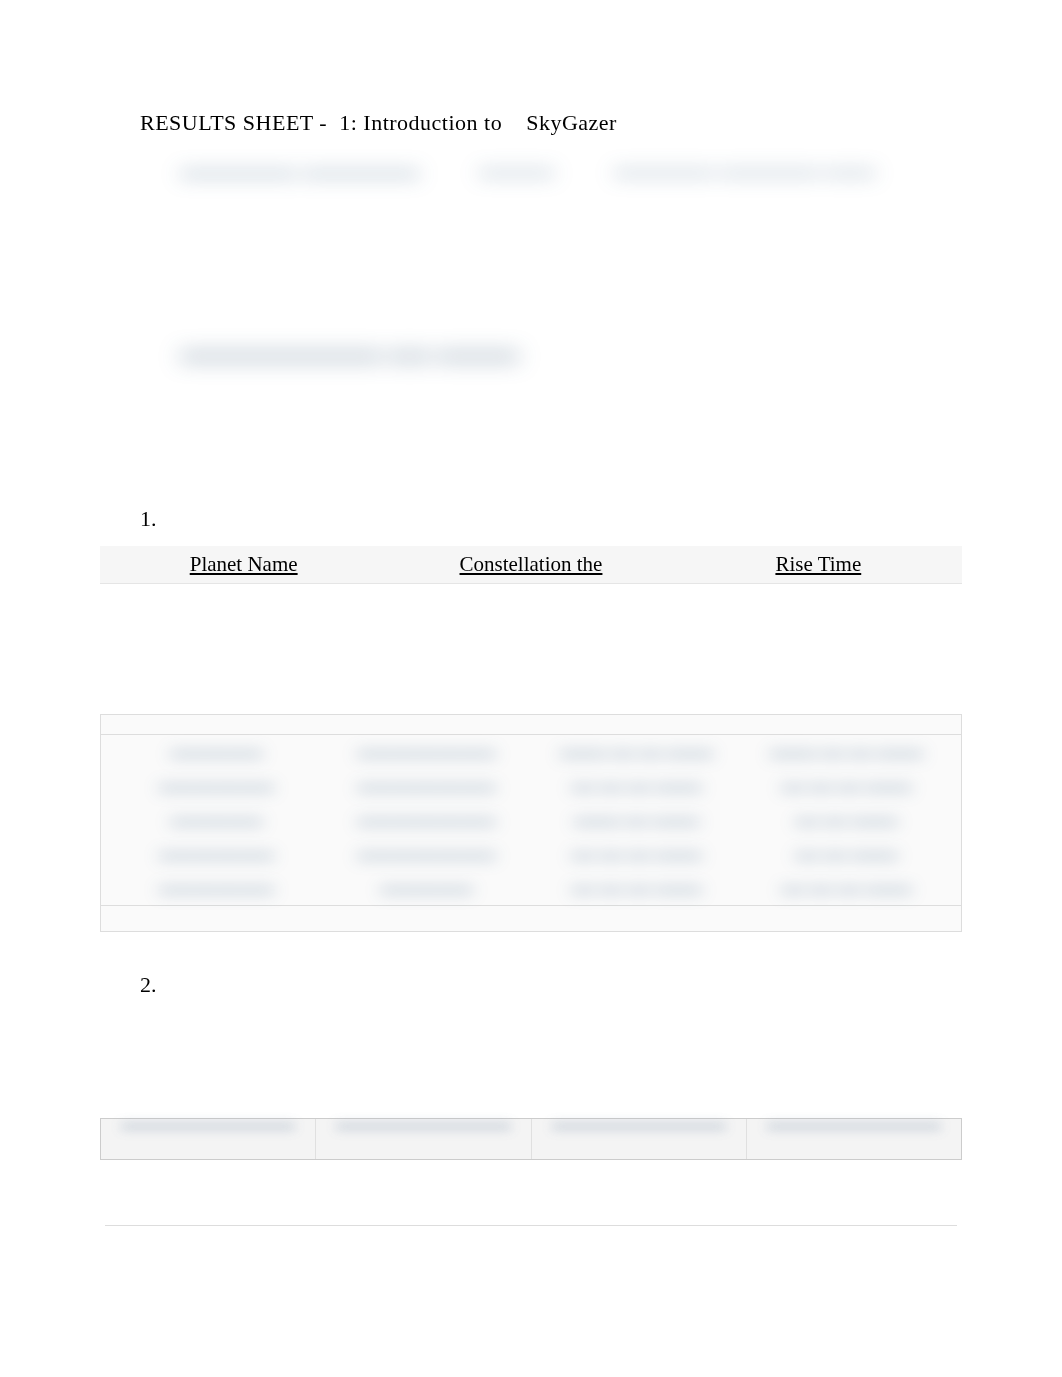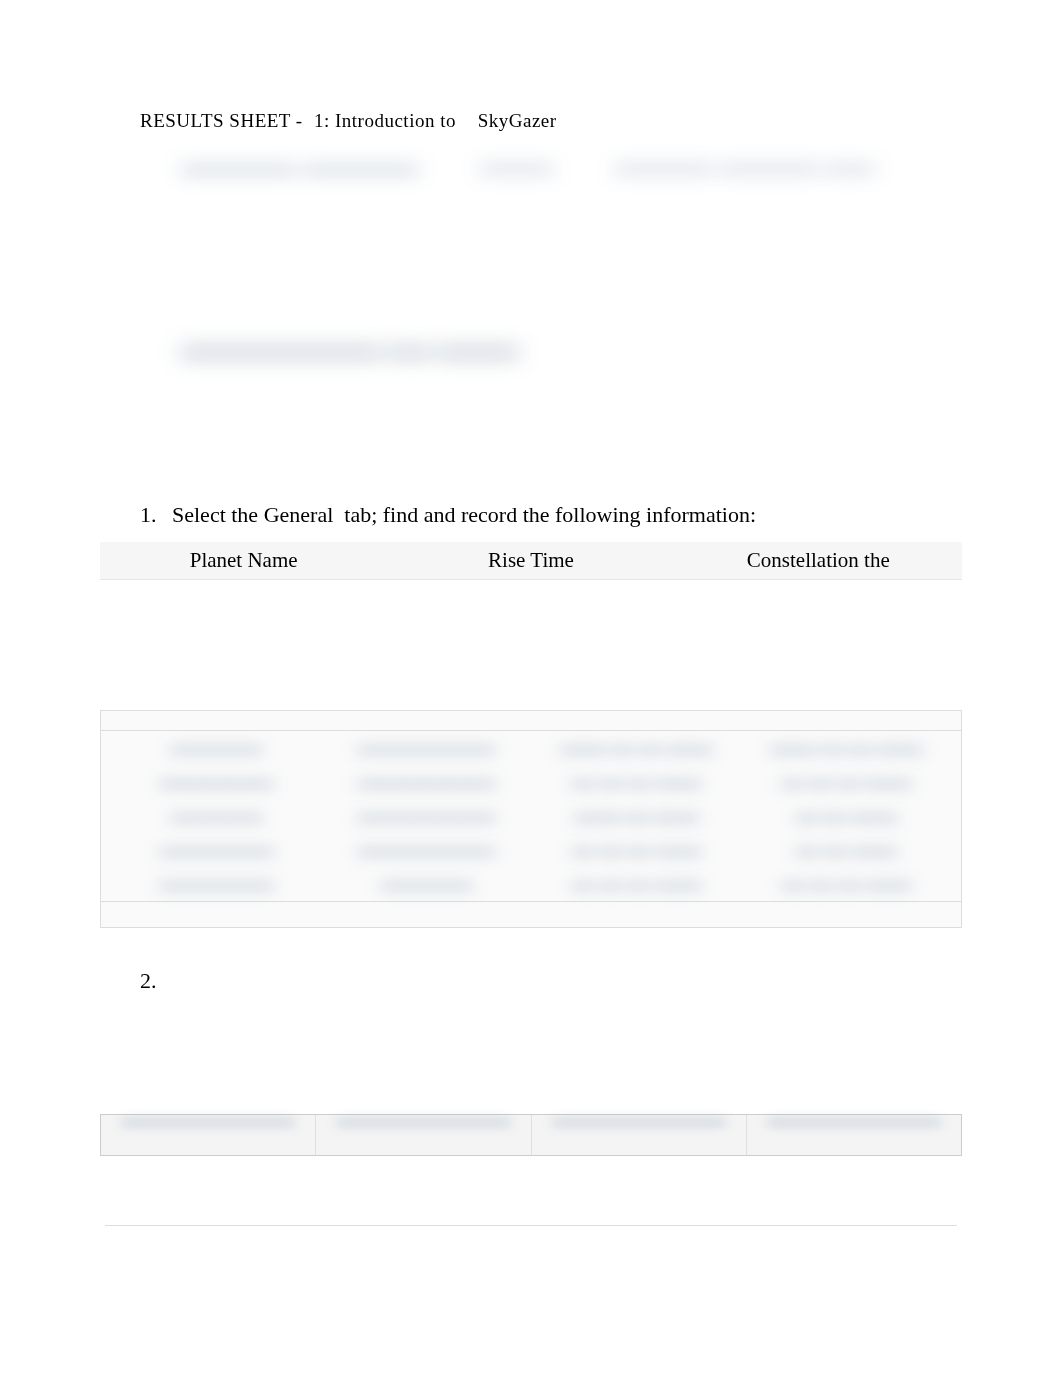--- a/index.html
+++ b/index.html
@@ -16,21 +16,21 @@
       position: relative;
       color: #000;
     }
     
     .page {
       padding: 110px 100px 40px 100px;
       position: relative;
     }
     
     .title-line {
-      font-size: 19px;
+      font-size: 22px;
       margin-left: 40px;
       letter-spacing: 0.5px;
     }
     
     .title-line span {
       margin-right: 6px;
     }
     
     .blurred-row-1 {
       margin-top: 18px;
@@ -92,20 +92,21 @@
       background: #f6f6f6;
       border-bottom: 1px solid #e5e5e5;
       padding: 4px 0;
     }
     
     .th {
       flex: 1;
       text-align: center;
       font-size: 21px;
       padding: 2px 0;
+      text-decoration: underline;
     }
     
     .table-body {
       margin-top: 130px;
       border: 1px solid #ddd;
       background: #fafafa;
     }
     
     .table-row {
       display: flex;
@@ -200,32 +201,27 @@
     <div class="blur-blob small">———— ———— ——</div>
   </div>
 
   <div class="blurred-row-2">
     <div class="blur-blob-2">————— — ——</div>
   </div>
 
   <div class="question-block">
     <div class="question-line">
       <span class="question-number">1.</span>
-      <span>
-        <span>Select the</span>
-        <span>General</span>
-        &nbsp;<span>tab; find and record the following information:</span>
-      </span>
     </div>
 
     <div class="table-container">
       <div class="table-header">
         <div class="th">Planet  Name</div>
+        <div class="th">Constellation  the</div>
         <div class="th">Rise Time</div>
-        <div class="th">Constellation  the</div>
       </div>
 
       <div class="table-body">
         <div class="table-row header-row"></div>
 
         <div class="table-row">
           <div class="td"><span class="td-blur">————</span></div>
           <div class="td"><span class="td-blur">——————</span></div>
           <div class="td"><span class="td-blur">—— — — ——</span></div>
           <div class="td"><span class="td-blur">—— — — ——</span></div>

